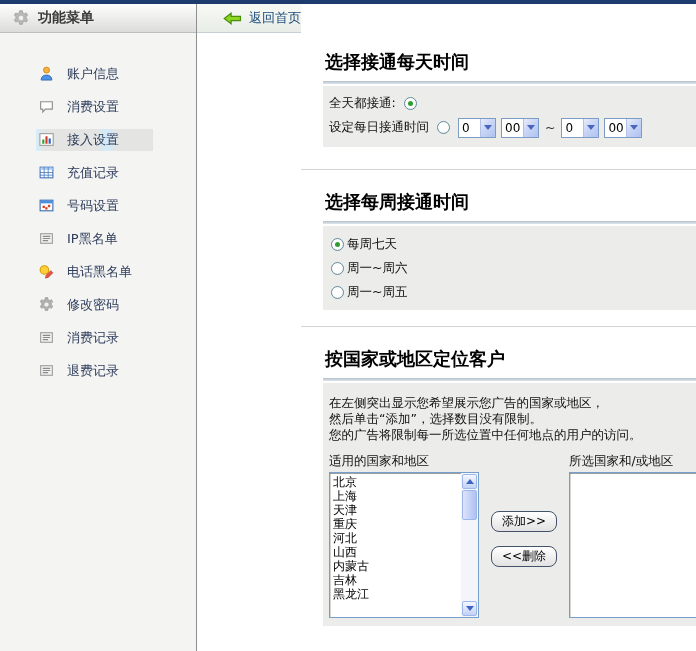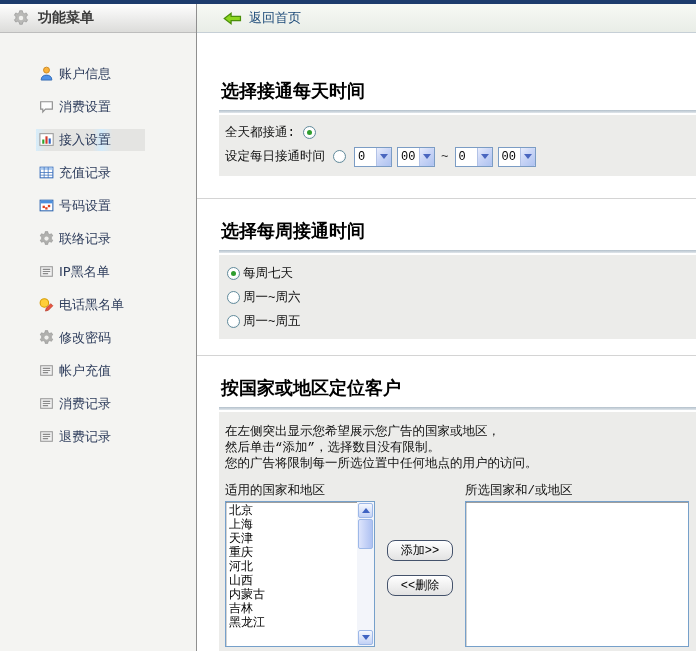--- a/index.html
+++ b/index.html
@@ -10,30 +10,30 @@
   .layout { display:flex; height:647px; }
 
   
   .sidebar { width:197px; flex:none; background:#f4f4f2; border-right:1px solid #8f8f8f; }
   .sidebar-header { height:29px; background:linear-gradient(#fefefe,#dcdcda); border-bottom:1px solid #bdbdbd;
                     display:flex; align-items:center; padding-left:12px; gap:8px; }
   .sidebar-title { font-weight:bold; font-size:14px; color:#3a3a3a; }
   .hdr-gear svg { width:18px; height:18px; display:block; }
   .menu { padding-top:24px; }
   .menu-item { height:33px; display:flex; align-items:center; padding-left:38px; cursor:pointer; }
-  .mi-inner { display:flex; align-items:center; gap:4px; height:22px; padding:0 34px 0 2px; margin-left:-2px; }
+  .mi-inner { display:flex; align-items:center; gap:12px; height:22px; padding:0 34px 0 2px; margin-left:-2px; }
   .menu-item.active .mi-inner {
     background:linear-gradient(90deg,#d6edfb 0%,#e4e4e2 9%,#e4e4e2 52%,#d2eafa 60%,#e4e4e2 70%,#e4e4e2 100%);
   }
   .mi-icon { width:17px; height:17px; flex:none; }
   .mi-icon svg { width:17px; height:17px; display:block; }
   .mi-label { font-size:13px; color:#2e3d5c; white-space:nowrap; }
 
   
-  .main { flex:1; min-width:0; background:#fff; display:flex; flex-direction:column;font-family:Liberation Mono, monospace; }
+  .main { flex:1; min-width:0; background:#fff; display:flex; flex-direction:row; }
   .main-header { height:29px; flex:none; background:linear-gradient(#f7f9f5,#e9ede7);
                  border-bottom:1px solid #c6cfd6; display:flex; align-items:center; padding-left:26px; }
   .back-link { display:flex; align-items:center; gap:7px; color:#1c4a78; font-size:13px; text-decoration:none; cursor:pointer; }
   .back-ic svg { width:19px; height:15px; display:block; }
 
   .content { padding-left:22px; }
   .sec-title { font-size:18px; font-weight:bold; color:#000; padding:20px 0 7px 2px; }
   .content > section:first-child .sec-title { padding-top:46px; }
   .sec-rule { height:3px; background:linear-gradient(#b3c0cb,#e0e6eb); }
   .panel { background:#ececea; margin-top:2px; padding:6px; }
@@ -159,69 +159,47 @@
                 <rect x="9.3" y="7.4" width="2.2" height="2.2" fill="#e04020"></rect>
               </svg>
             </span>
             <span class="mi-label">号码设置</span>
           </span>
         </div>
         <div class="menu-item">
           <span class="mi-inner">
             <span class="mi-icon">
               <svg viewBox="0 0 16 16">
+                <rect x="2.5" y="3.5" width="11" height="9" fill="#f1f1f1" stroke="#9a9a9a"></rect>
+                <path d="M4.5 6h7M4.5 8h7M4.5 10h5" stroke="#8a8a8a" stroke-width="1"></path>
+              </svg>
+            </span>
+            <span class="mi-label">IP黑名单</span>
+          </span>
+        </div>
+        <div class="menu-item">
+          <span class="mi-inner">
+            <span class="mi-icon">
+              <svg viewBox="0 0 16 16">
+                <circle cx="6" cy="6.5" r="4" fill="#ffcf3a" stroke="#d79c00"></circle>
+                <path d="M7 14.2l.8-2.8 4.2-4.2 2 2-4.2 4.2z" fill="#e85540" stroke="#b03020" stroke-width="0.6"></path>
+              </svg>
+            </span>
+            <span class="mi-label">电话黑名单</span>
+          </span>
+        </div>
+        <div class="menu-item">
+          <span class="mi-inner">
+            <span class="mi-icon">
+              <svg viewBox="0 0 16 16">
                 <path d="M6.8 1.5h2.4l.3 1.8a5 5 0 0 1 1.5.9l1.7-.7 1.2 2-1.4 1.2a5 5 0 0 1 0 1.7l1.4 1.2-1.2 2-1.7-.7a5 5 0 0 1-1.5.9l-.3 1.8H6.8l-.3-1.8a5 5 0 0 1-1.5-.9l-1.7.7-1.2-2 1.4-1.2a5 5 0 0 1 0-1.7L2.1 5.5l1.2-2 1.7.7a5 5 0 0 1 1.5-.9z" fill="#b0b0ae" stroke="#8a8a8a" stroke-width="0.5"></path>
                 <circle cx="8" cy="8" r="2" fill="#f0f0ee"></circle>
               </svg>
             </span>
-            <span class="mi-label">联络记录</span>
-          </span>
-        </div>
-        <div class="menu-item">
-          <span class="mi-inner">
-            <span class="mi-icon">
-              <svg viewBox="0 0 16 16">
-                <rect x="2.5" y="3.5" width="11" height="9" fill="#f1f1f1" stroke="#9a9a9a"></rect>
-                <path d="M4.5 6h7M4.5 8h7M4.5 10h5" stroke="#8a8a8a" stroke-width="1"></path>
-              </svg>
-            </span>
-            <span class="mi-label">IP黑名单</span>
-          </span>
-        </div>
-        <div class="menu-item">
-          <span class="mi-inner">
-            <span class="mi-icon">
-              <svg viewBox="0 0 16 16">
-                <circle cx="6" cy="6.5" r="4" fill="#ffcf3a" stroke="#d79c00"></circle>
-                <path d="M7 14.2l.8-2.8 4.2-4.2 2 2-4.2 4.2z" fill="#e85540" stroke="#b03020" stroke-width="0.6"></path>
-              </svg>
-            </span>
-            <span class="mi-label">电话黑名单</span>
-          </span>
-        </div>
-        <div class="menu-item">
-          <span class="mi-inner">
-            <span class="mi-icon">
-              <svg viewBox="0 0 16 16">
-                <path d="M6.8 1.5h2.4l.3 1.8a5 5 0 0 1 1.5.9l1.7-.7 1.2 2-1.4 1.2a5 5 0 0 1 0 1.7l1.4 1.2-1.2 2-1.7-.7a5 5 0 0 1-1.5.9l-.3 1.8H6.8l-.3-1.8a5 5 0 0 1-1.5-.9l-1.7.7-1.2-2 1.4-1.2a5 5 0 0 1 0-1.7L2.1 5.5l1.2-2 1.7.7a5 5 0 0 1 1.5-.9z" fill="#b0b0ae" stroke="#8a8a8a" stroke-width="0.5"></path>
-                <circle cx="8" cy="8" r="2" fill="#f0f0ee"></circle>
-              </svg>
-            </span>
             <span class="mi-label">修改密码</span>
-          </span>
-        </div>
-        <div class="menu-item">
-          <span class="mi-inner">
-            <span class="mi-icon">
-              <svg viewBox="0 0 16 16">
-                <rect x="2.5" y="3.5" width="11" height="9" fill="#f1f1f1" stroke="#9a9a9a"></rect>
-                <path d="M4.5 6h7M4.5 8h7M4.5 10h5" stroke="#8a8a8a" stroke-width="1"></path>
-              </svg>
-            </span>
-            <span class="mi-label">帐户充值</span>
           </span>
         </div>
         <div class="menu-item">
           <span class="mi-inner">
             <span class="mi-icon">
               <svg viewBox="0 0 16 16">
                 <rect x="2.5" y="3.5" width="11" height="9" fill="#f1f1f1" stroke="#9a9a9a"></rect>
                 <path d="M4.5 6h7M4.5 8h7M4.5 10h5" stroke="#8a8a8a" stroke-width="1"></path>
               </svg>
             </span>

